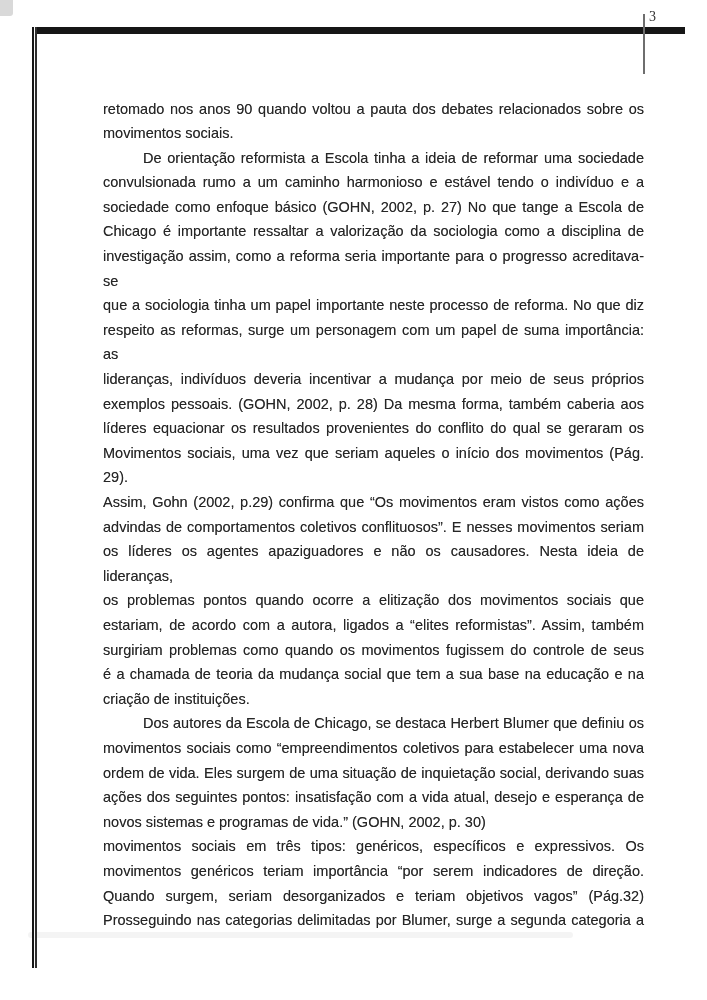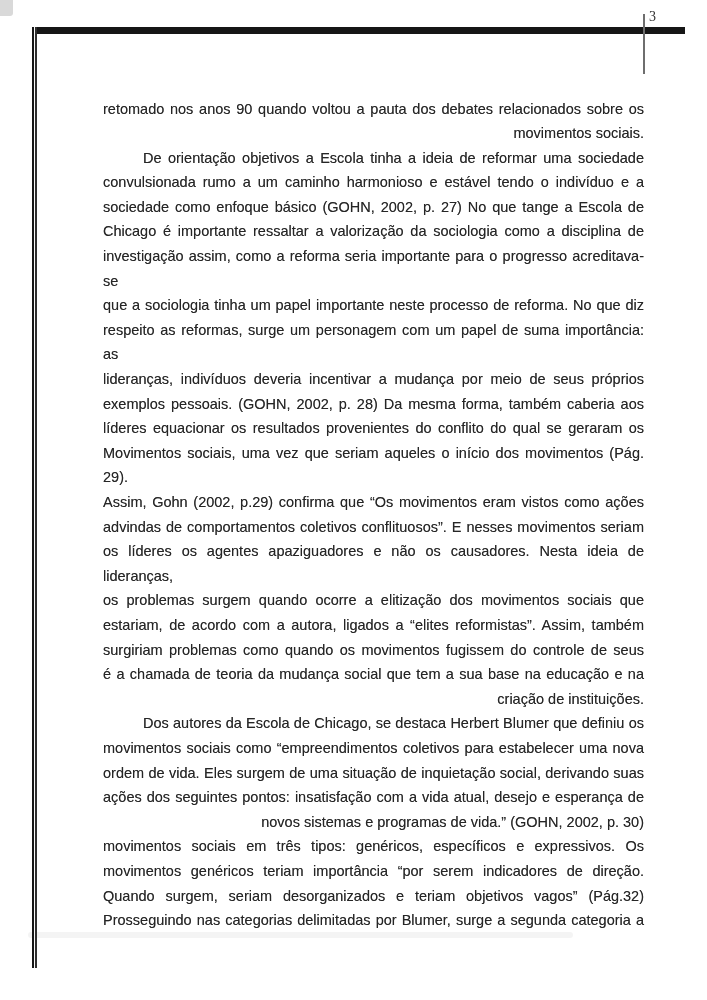--- a/index.html
+++ b/index.html
@@ -82,21 +82,21 @@
   .text-block {
     position: absolute;
     left: 103px; top: 96.5px;
     width: 541px;
     font-size: 14.5px;
     line-height: 24.6px;
     color: var(--ink, #262626);
     text-shadow: 0 0 0.4px rgba(0,0,0,0.45);
   }
   .para { margin: 0; }
-  .line { text-align: right; }
+  .line { text-align: left; }
   .line.just {
     text-align: justify;
     text-align-last: justify;
   }
   .line.first { text-indent: 40px; }
 </style>
 </head>
 <body>
 
 <div class="page">
@@ -111,35 +111,35 @@
 
   <div class="page-number-rule"></div>
   <div class="page-number">3</div>
 
   <div class="text-block">
       <div class="para">
         <div class="line just">retomado nos anos 90 quando voltou a pauta dos debates relacionados sobre os</div>
         <div class="line">movimentos sociais.</div>
       </div>
       <div class="para">
-        <div class="line just first">De orientação objetivos a Escola tinha a ideia de reformar uma sociedade</div>
+        <div class="line just first">De orientação reformista a Escola tinha a ideia de reformar uma sociedade</div>
         <div class="line just">convulsionada rumo a um caminho harmonioso e estável tendo o indivíduo e a</div>
         <div class="line just">sociedade como enfoque básico (GOHN, 2002, p. 27) No que tange a Escola de</div>
         <div class="line just">Chicago é importante ressaltar a valorização da sociologia como a disciplina de</div>
         <div class="line just">investigação assim, como a reforma seria importante para o progresso acreditava-se</div>
         <div class="line just">que a sociologia tinha um papel importante neste processo de reforma. No que diz</div>
         <div class="line just">respeito as reformas, surge um personagem com um papel de suma importância: as</div>
         <div class="line just">lideranças, indivíduos deveria incentivar a mudança por meio de seus próprios</div>
         <div class="line just">exemplos pessoais. (GOHN, 2002, p. 28) Da mesma forma, também caberia aos</div>
         <div class="line just">líderes equacionar os resultados provenientes do conflito do qual se geraram os</div>
         <div class="line just">Movimentos sociais, uma vez que seriam aqueles o início dos movimentos (Pág. 29).</div>
         <div class="line just">Assim, Gohn (2002, p.29) confirma que “Os movimentos eram vistos como ações</div>
         <div class="line just">advindas de comportamentos coletivos conflituosos”. E nesses movimentos seriam</div>
         <div class="line just">os líderes os agentes apaziguadores e não os causadores. Nesta ideia de lideranças,</div>
-        <div class="line just">os problemas surgem quando ocorre a elitização dos movimentos sociais que</div>
+        <div class="line just">os problemas pontos quando ocorre a elitização dos movimentos sociais que</div>
         <div class="line just">estariam, de acordo com a autora, ligados a “elites reformistas”. Assim, também</div>
         <div class="line just">surgiriam problemas como quando os movimentos fugissem do controle de seus</div>
         <div class="line just">é a chamada de teoria da mudança social que tem a sua base na educação e na</div>
         <div class="line">criação de instituições.</div>
       </div>
       <div class="para">
         <div class="line just first">Dos autores da Escola de Chicago, se destaca Herbert Blumer que definiu os</div>
         <div class="line just">movimentos sociais como “empreendimentos coletivos para estabelecer uma nova</div>
         <div class="line just">ordem de vida. Eles surgem de uma situação de inquietação social, derivando suas</div>
         <div class="line just">ações dos seguintes pontos: insatisfação com a vida atual, desejo e esperança de</div>

